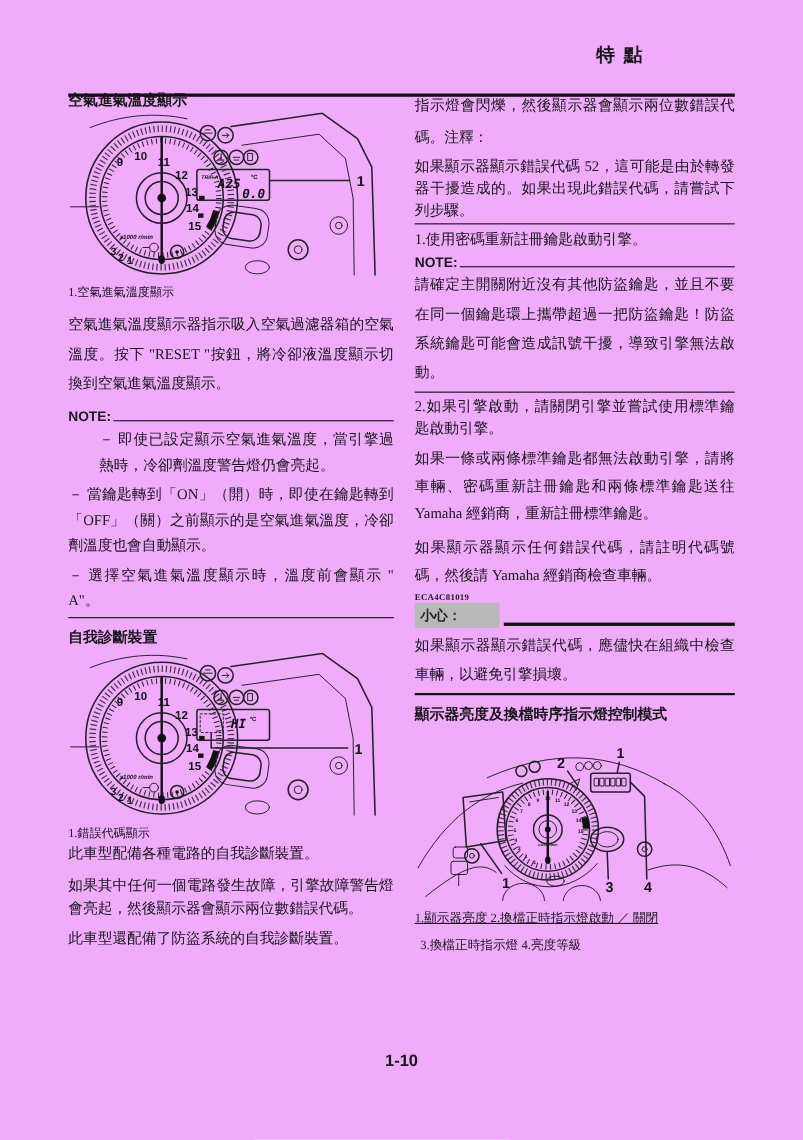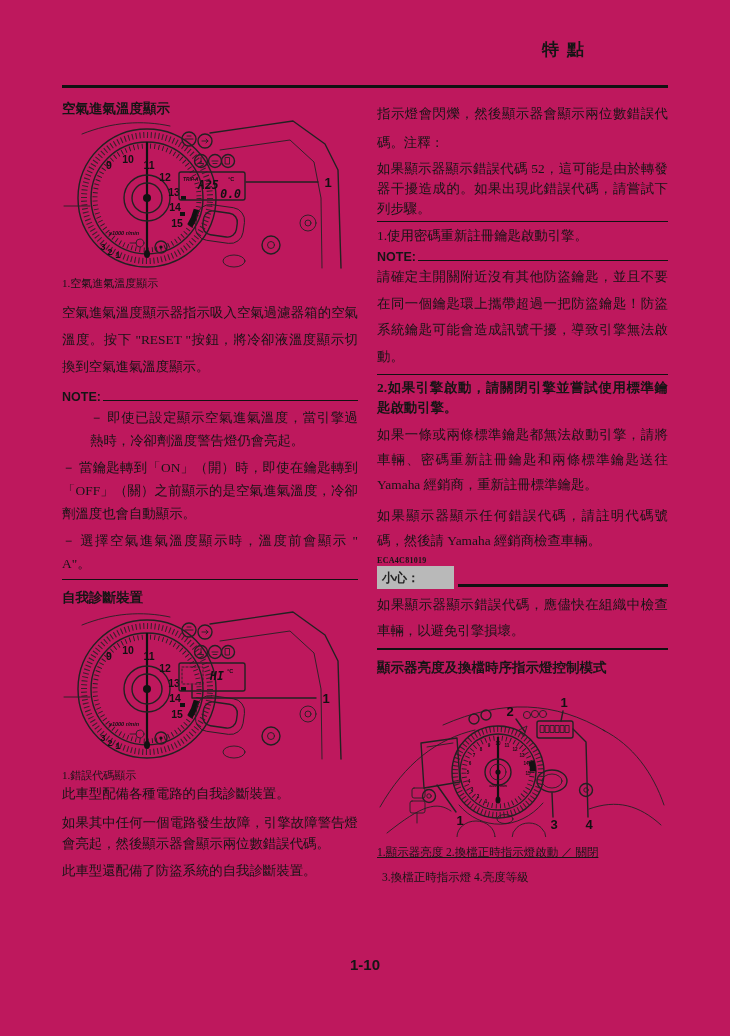--- a/index.html
+++ b/index.html
@@ -1,20 +1,20 @@
 <!DOCTYPE html>
 <html><head>
 <meta charset="utf-8">
 <style>
   html,body{margin:0;padding:0;background:#d9d9d9;}
-  .page{position:relative;width:730px;height:1036px;margin:0 auto;background:#be185d;
+  .page{position:relative;width:730px;height:1036px;margin:0 auto;background:#f0abfc;
         font-family:"Liberation Serif",serif;color:#151515;overflow:hidden;}
   .header-title{position:absolute;top:38px;left:542px;font-size:17px;font-weight:bold;letter-spacing:8px;}
   .top-rule{position:absolute;top:85px;left:62px;width:606px;height:3px;background:#111;}
-  .col{position:absolute;top:96px;}
+  .col{position:absolute;top:78px;}
   .col-left{left:62px;width:296px;}
   .col-right{left:377px;width:291px;}
   .sec-heading{font-size:13.5px;font-weight:bold;margin:0;}
   .body{font-size:13.4px;line-height:27px;text-align:justify;margin:0;}
   .body.tight{line-height:21px;}
   .body.mid{line-height:25px;}
   .fig-caption{font-size:11px;margin:0;}
   .note-head{display:flex;align-items:flex-end;font-family:"Liberation Sans",sans-serif;
              font-weight:bold;font-size:12.5px;}
   .note-head .rule-fill{flex:1;border-bottom:1.6px solid #111;margin:0 0 3px 2px;}
@@ -253,21 +253,21 @@
     <p class="body tight" style="margin-top:4px;line-height:20px;">1.使用密碼重新註冊鑰匙啟動引擎。</p>
 
     <div class="note-head" style="margin-top:4px;">
       <span>NOTE:</span>
       <span class="rule-fill"></span>
     </div>
     <p class="body" style="margin-top:0;line-height:26.5px;">請確定主開關附近沒有其他防盜鑰匙，並且不要在同一個鑰匙環上攜帶超過一把防盜鑰匙！防盜系統鑰匙可能會造成訊號干擾，導致引擎無法啟動。</p>
 
     <hr class="hr" style="margin-top:4px;">
 
-    <p class="body tight" style="margin-top:3px;line-height:20px;font-weight:bold;">2.如果引擎啟動，請關閉引擎並嘗試使用標準鑰匙啟動引擎。</p>
+    <p class="body tight" style="margin-top:3px;line-height:20px;">2.如果引擎啟動，請關閉引擎並嘗試使用標準鑰匙啟動引擎。</p>
     <p class="body mid" style="margin-top:4px;">如果一條或兩條標準鑰匙都無法啟動引擎，請將車輛、密碼重新註冊鑰匙和兩條標準鑰匙送往 Yamaha 經銷商，重新註冊標準鑰匙。</p>
     <p class="body mid" style="margin-top:6px;">如果顯示器顯示任何錯誤代碼，請註明代碼號碼，然後請 Yamaha 經銷商檢查車輛。</p>
 
     <p class="code" style="margin-top:3px;">ECA4C81019</p>
     <div class="caution-head" style="margin-top:1px;">
       <span class="caution-label">小心：</span>
       <span class="caution-rule"></span>
     </div>
     <p class="body" style="margin-top:3px;line-height:26px;">如果顯示器顯示錯誤代碼，應儘快在組織中檢查車輛，以避免引擎損壞。</p>
     <hr class="hr-thick" style="margin-top:4px;">

